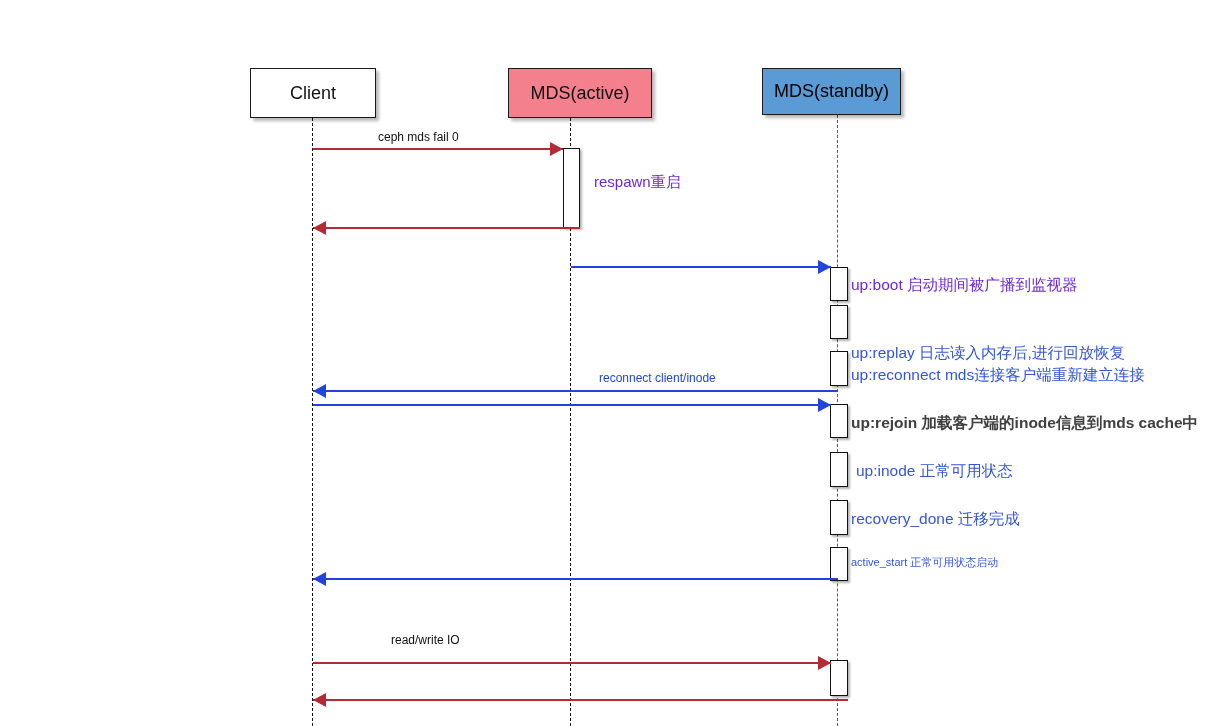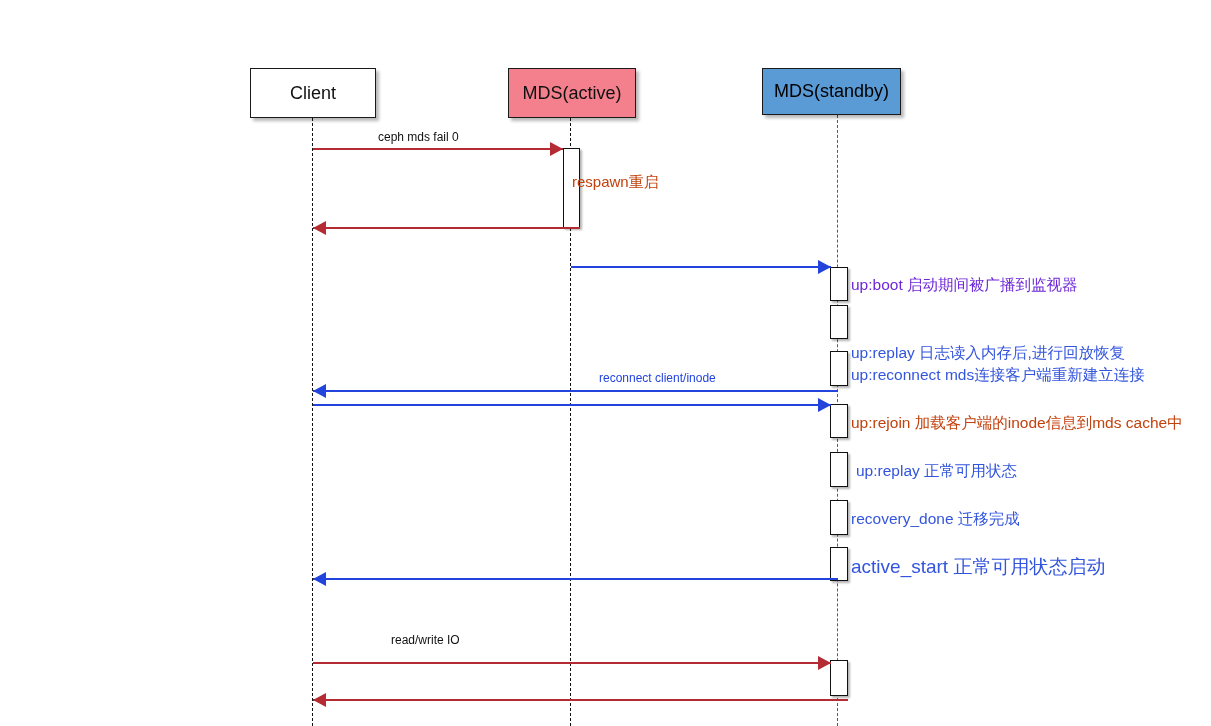--- a/index.html
+++ b/index.html
@@ -88,21 +88,21 @@
   <div id="lifelines">
       <div class="lifeline" style="left: 312px; top: 118px; height: 608px; border-left-color: rgb(17, 17, 17);"></div>
       <div class="lifeline" style="left: 570px; top: 118px; height: 608px; border-left-color: rgb(17, 17, 17);"></div>
       <div class="lifeline" style="left: 837px; top: 115px; height: 611px; border-left-color: rgb(51, 85, 221);"></div>
     </div>
 
   <div id="actors">
       <div class="actor-box" style="left: 250px; top: 68px; width: 126px; height: 50px; background: rgb(255, 255, 255); color: rgb(17, 17, 17);">
         <span>Client</span>
       </div>
-      <div class="actor-box" style="left: 508px; top: 68px; width: 128px; height: 50px; background: rgb(244, 128, 141); color: rgb(17, 17, 17);">
+      <div class="actor-box" style="left: 508px; top: 68px; width: 144px; height: 50px; background: rgb(244, 128, 141); color: rgb(17, 17, 17);">
         <span>MDS(active)</span>
       </div>
       <div class="actor-box" style="left: 762px; top: 68px; width: 139px; height: 47px; background: rgb(91, 155, 213); color: #000000;">
         <span>MDS(standby)</span>
       </div>
     </div>
 
   <div id="activations">
       <div class="activation" style="left: 563px; top: 148px; width: 17px; height: 80px;"></div>
       <div class="activation" style="left: 830px; top: 267px; width: 18px; height: 34px;"></div>
@@ -131,22 +131,22 @@
       <div class="msg-line" style="left: 313px; top: 578px; width: 525px; border-top-color: rgb(34, 68, 221);"></div>
       <div class="arrow-head left" style="top: 572px; left: 313px; border-right-color: rgb(34, 68, 221);"></div>
       <div class="msg-line" style="left: 313px; top: 662px; width: 518px; border-top-color: rgb(181, 43, 52);"></div>
       <div class="arrow-head right" style="top: 656px; left: 818px; border-left-color: rgb(181, 43, 52);"></div>
       <div class="msg-label" style="left: 391px; top: 634px; color: rgb(17, 17, 17);">read/write IO</div>
       <div class="msg-line" style="left: 313px; top: 699px; width: 535px; border-top-color: rgb(181, 43, 52);"></div>
       <div class="arrow-head left" style="top: 693px; left: 313px; border-right-color: rgb(181, 43, 52);"></div>
     </div>
 
   <div id="notes">
-      <div class="state-label" style="left: 572px; top: 174px; color: #c2410c; font-size: 15px;">respawn重启</div>
+      <div class="state-label" style="left: 594px; top: 174px; color: #6d28d9; font-size: 15px;">respawn重启</div>
       <div class="state-label" style="left: 851px; top: 277px; color: #6d28d9; font-size: 15.5px;">up:boot 启动期间被广播到监视器</div>
       <div class="state-label" style="left: 851px; top: 324px; color: rgb(51, 85, 221); font-size: 15.5px; margin-top: 21px;">up:replay 日志读入内存后,进行回放恢复</div>
       <div class="state-label" style="left: 851px; top: 367px; color: rgb(51, 85, 221); font-size: 15.5px;">up:reconnect mds连接客户端重新建立连接</div>
-      <div class="state-label" style="left: 851px; top: 415px; color: #c2410c; font-size: 15.5px;">up:rejoin 加载客户端的inode信息到mds cache中</div>
-      <div class="state-label" style="left: 856px; top: 463px; color: rgb(51, 85, 221); font-size: 15.5px;">up:replay 正常可用状态</div>
+      <div class="state-label" style="left: 851px; top: 415px; color: #404040; font-size: 15.5px; font-weight: bold;">up:rejoin 加载客户端的inode信息到mds cache中</div>
+      <div class="state-label" style="left: 856px; top: 463px; color: rgb(51, 85, 221); font-size: 15.5px;">up:inode 正常可用状态</div>
       <div class="state-label" style="left: 851px; top: 511px; color: rgb(51, 85, 221); font-size: 15.5px;">recovery_done 迁移完成</div>
-      <div class="state-label" style="left: 851px; top: 557px; color: rgb(51, 85, 221); font-size: 19px;">active_start 正常可用状态启动</div>
+      <div class="state-label" style="left: 851px; top: 557px; color: rgb(51, 85, 221); font-size: 11px;">active_start 正常可用状态启动</div>
     </div>
 </div>
 
 </body></html>

